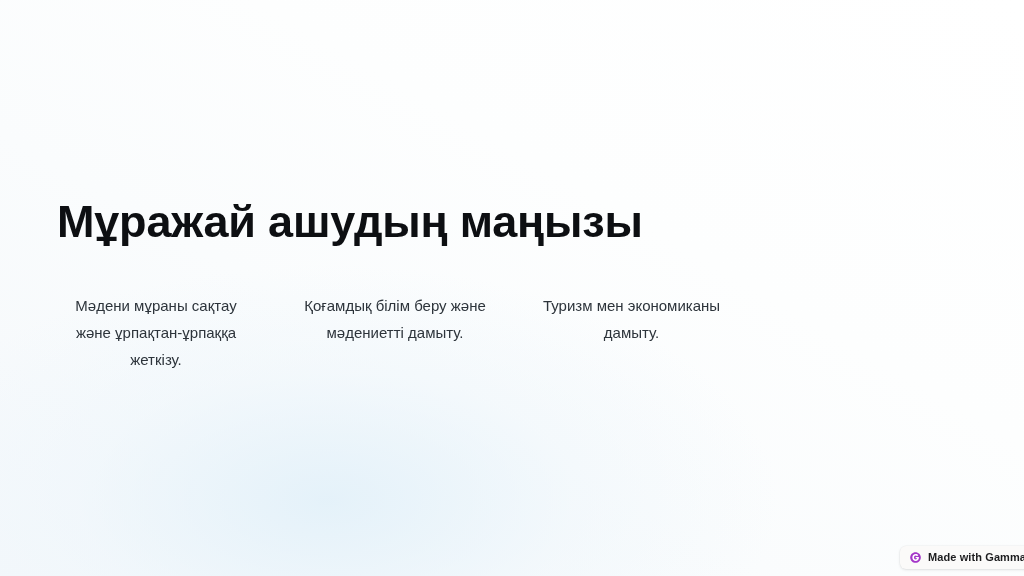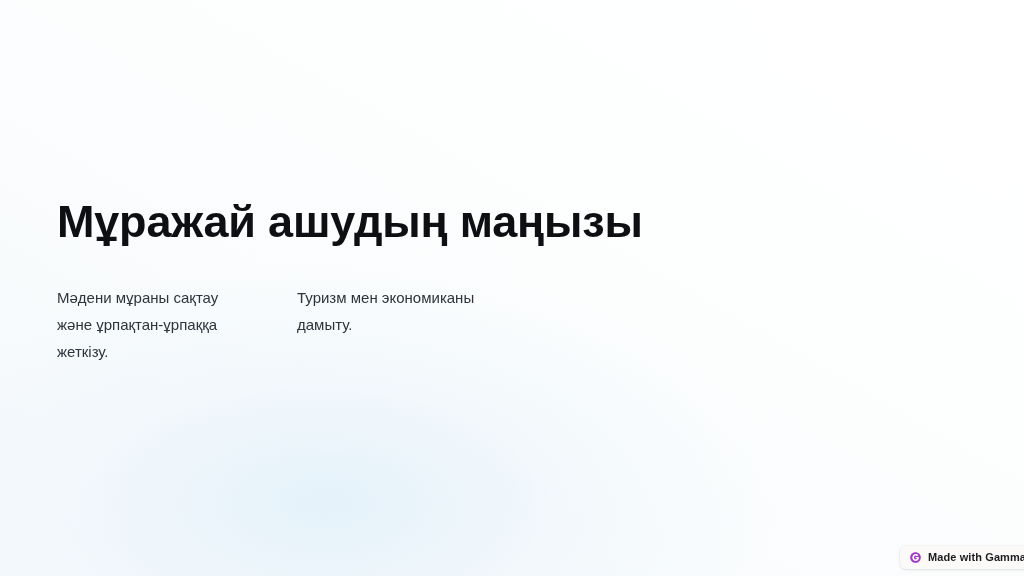--- a/index.html
+++ b/index.html
@@ -61,34 +61,35 @@
     line-height: 1.12;
     font-weight: 700;
     letter-spacing: -0.2px;
     color: #0d0f12;
     white-space: nowrap;
   }
 
   .columns {
     position: absolute;
     left: 0;
-    top: 284px;
+    top: 292px;
     width: 910px;
     display: flex;
     flex-direction: row;
     align-items: flex-start;
+    text-align: center;
   }
 
   .column {
     box-sizing: border-box;
     padding-right: 42px;
   }
   .column:nth-child(1) { width: 240px; }
   .column:nth-child(2) { width: 238px; }
-  .column:nth-child(3) { width: 235px; text-decoration: underline; }
+  .column:nth-child(3) { width: 235px; }
   .column:nth-child(4) { width: 197px; padding-right: 0; }
 
   .column-text {
     margin: 0;
     font-size: 15px;
     line-height: 27px;
     font-weight: 400;
     color: #2d343b;
   }
 
@@ -134,20 +135,23 @@
   <div class="content">
 
     <h1 class="slide-title">Мұражай ашудың маңызы</h1>
 
     <div class="columns">
 
       <div class="column">
         <p class="column-text">Мәдени мұраны сақтау және ұрпақтан-ұрпаққа жеткізу.</p>
       </div>
 
+      <div class="column">
+        <p class="column-text">Қоғамдық білім беру және мәдениетті дамыту.</p>
+      </div>
 
       <div class="column">
         <p class="column-text">Туризм мен экономиканы дамыту.</p>
       </div>
 
 
     </div>
   </div>
 
   <div class="gamma-badge">

